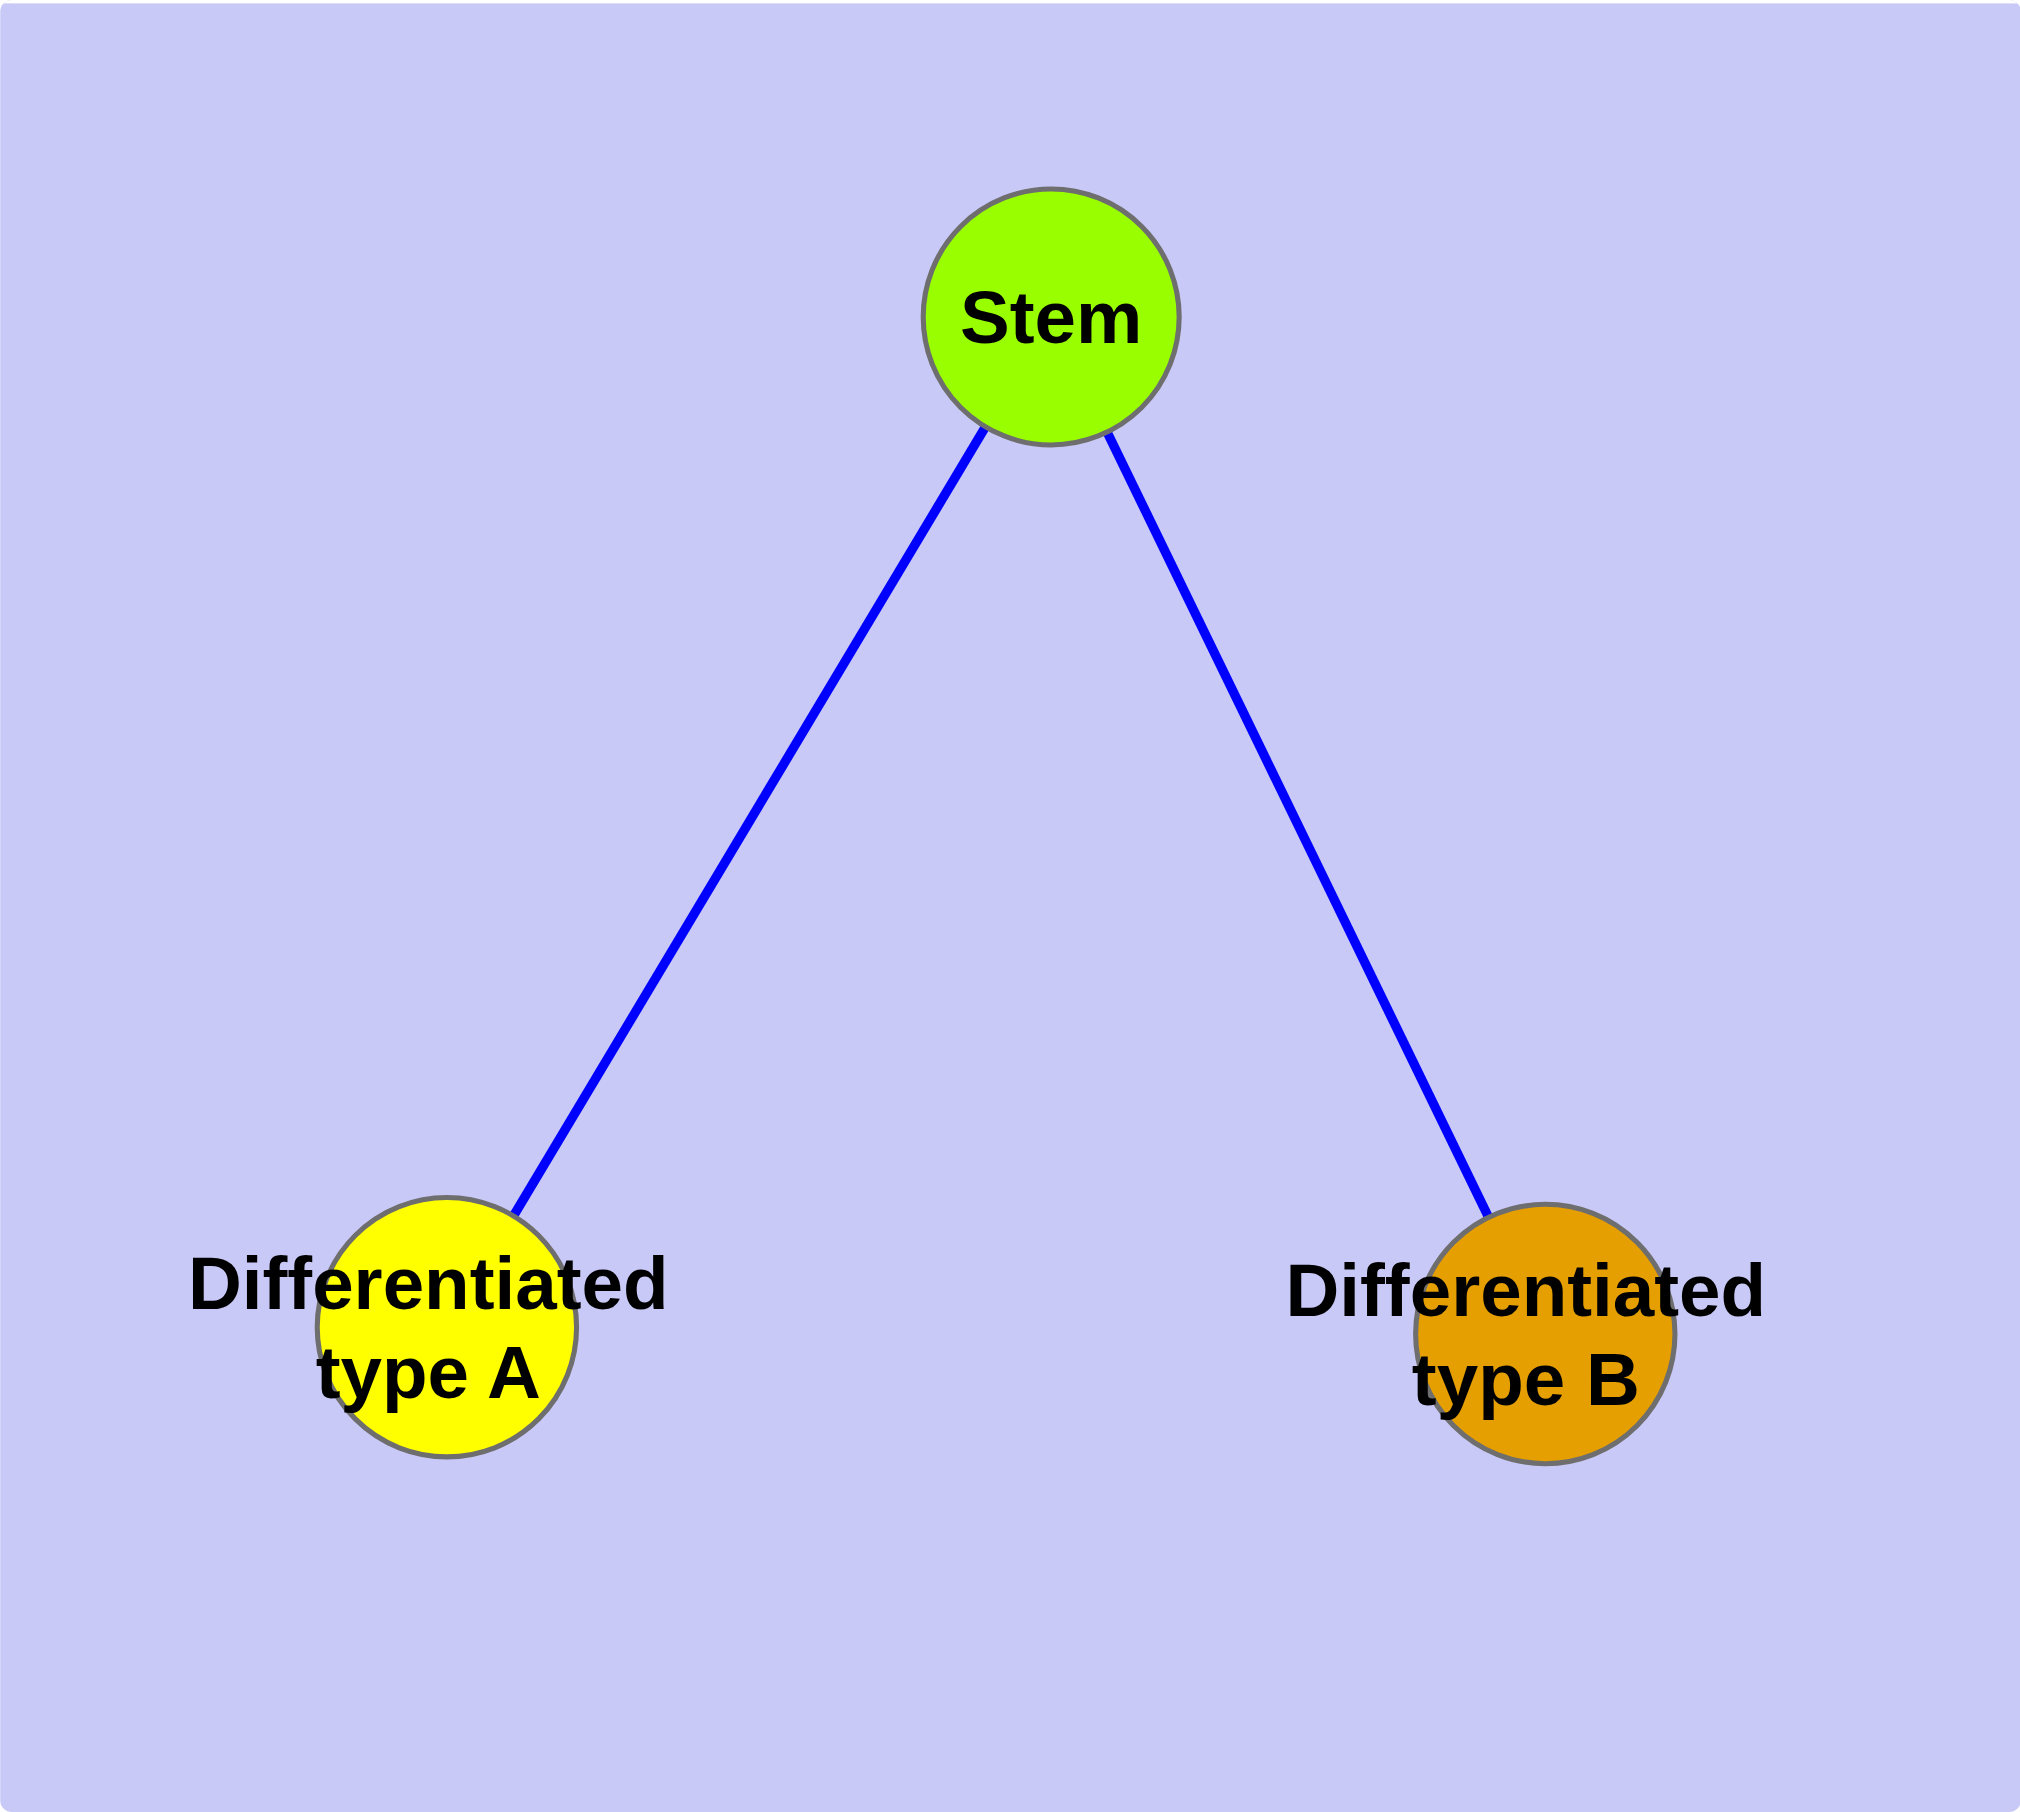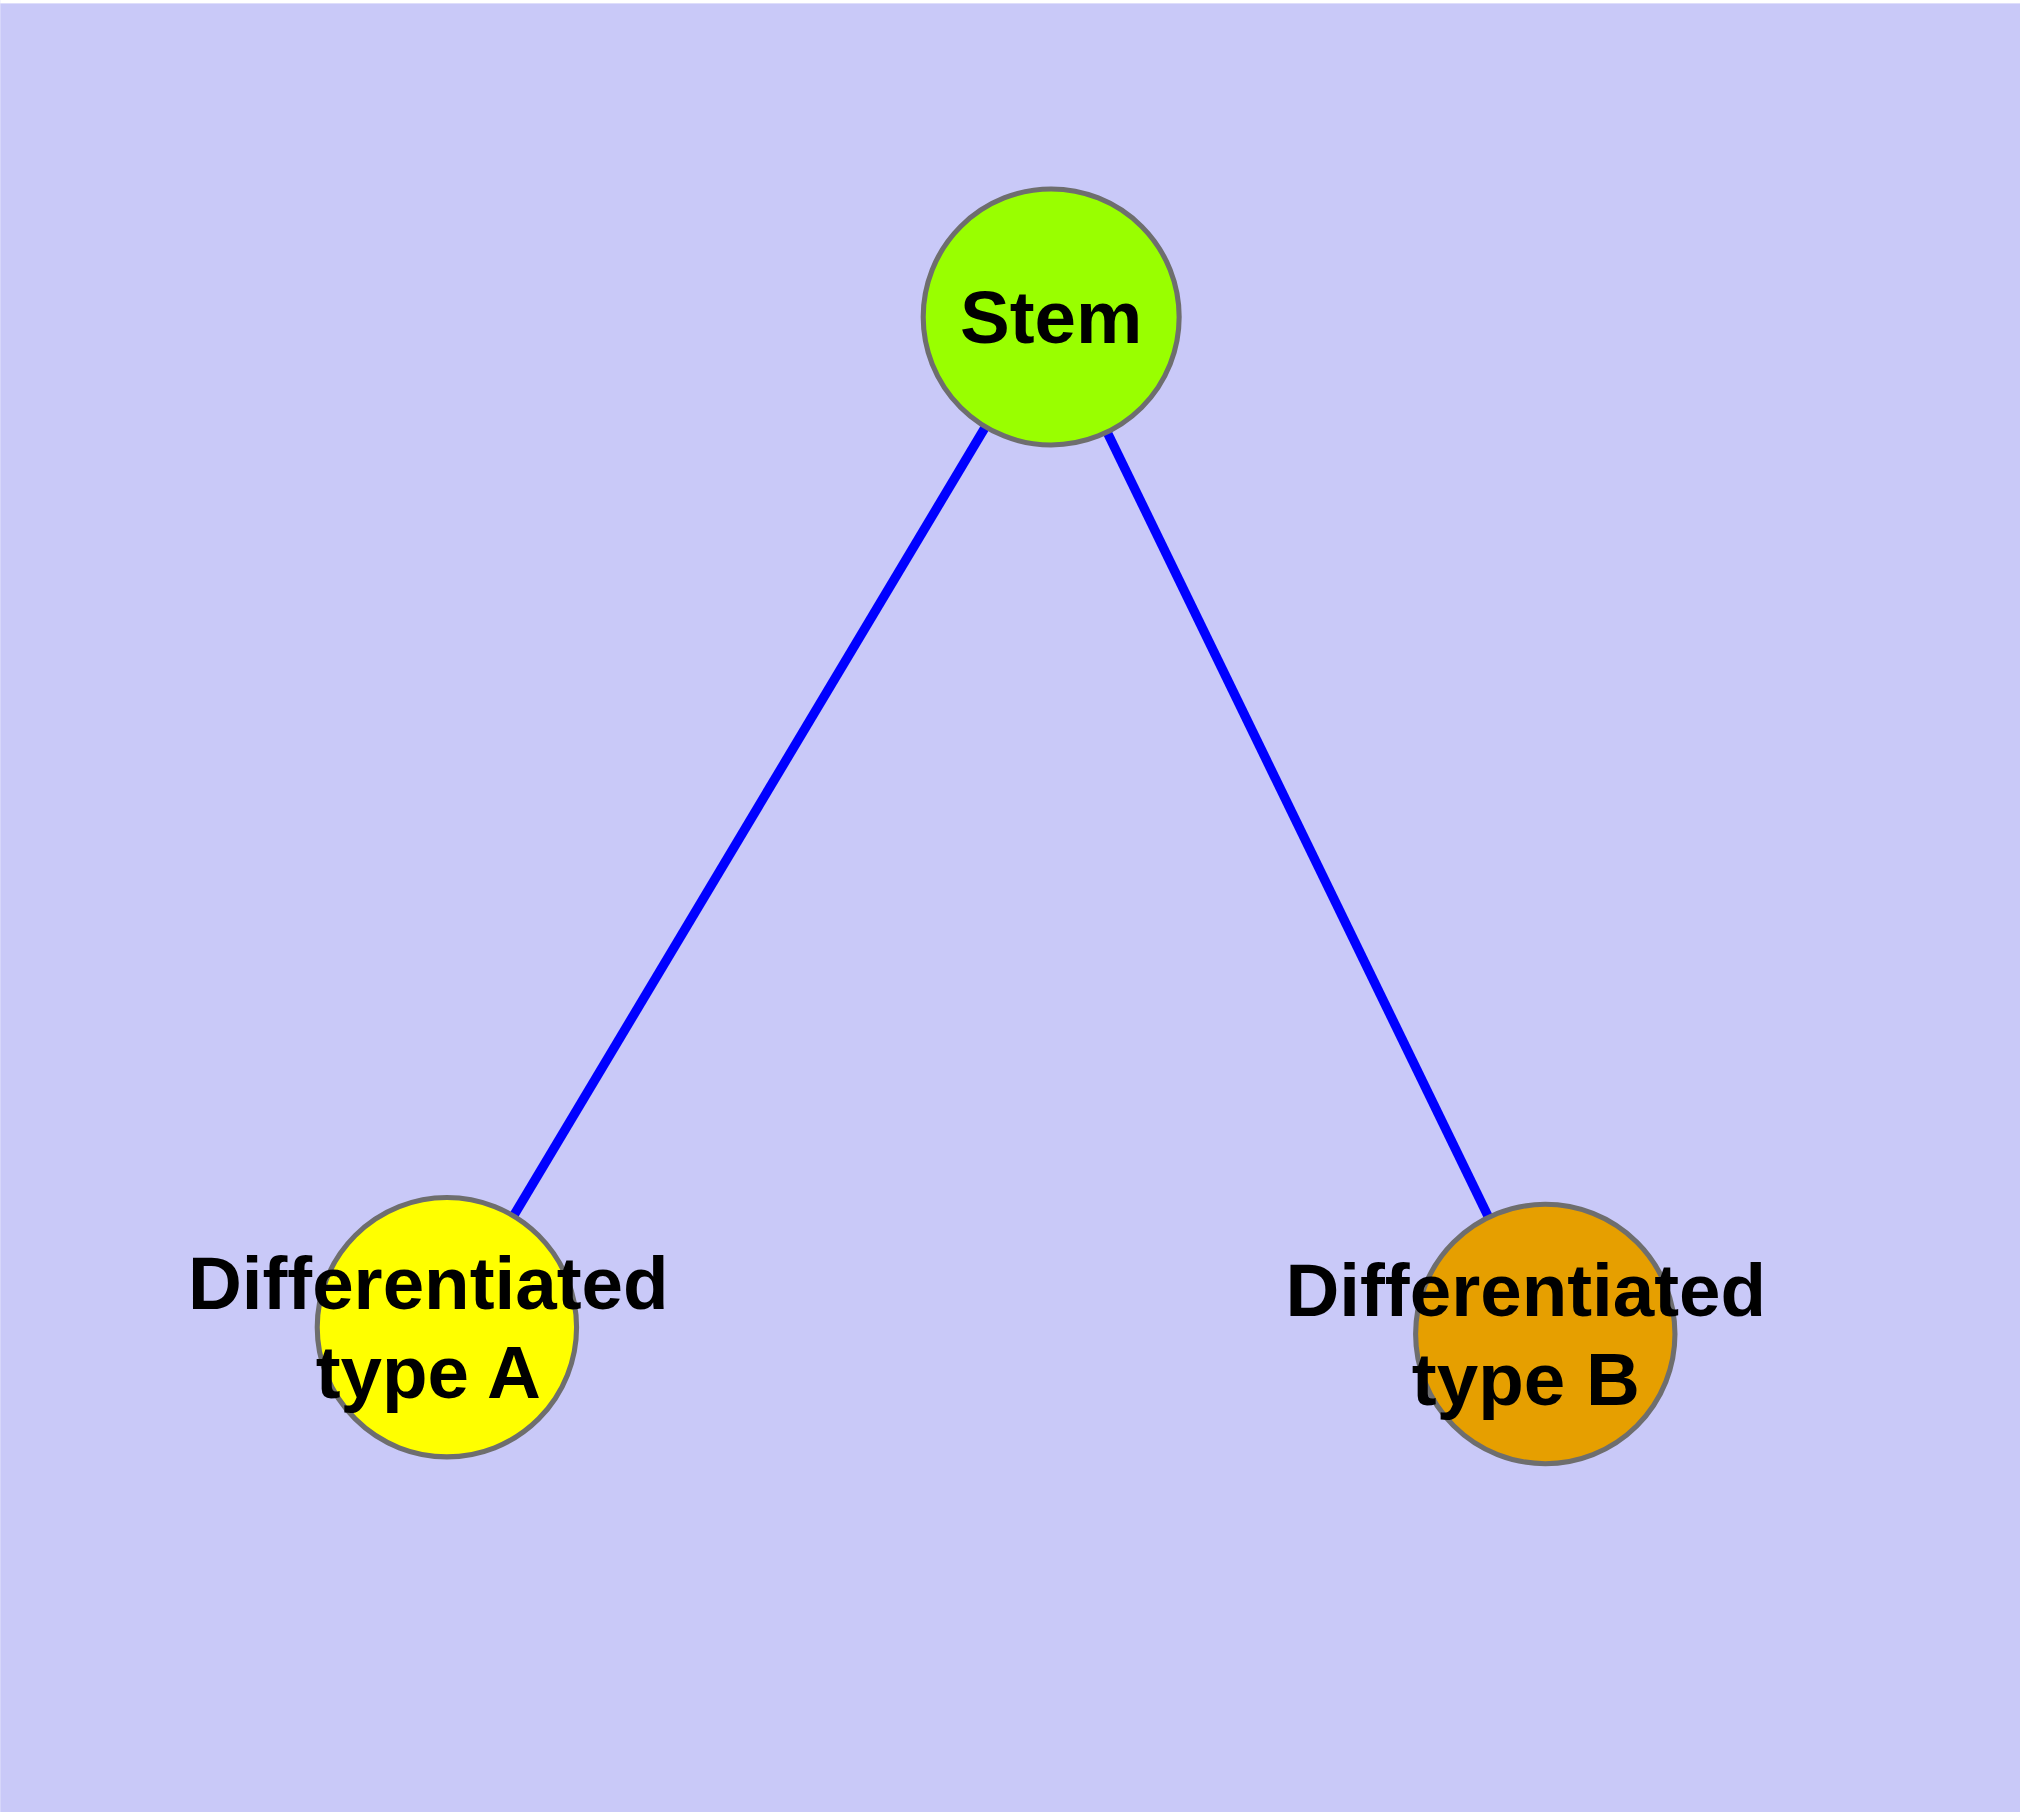--- a/index.html
+++ b/index.html
@@ -5,20 +5,21 @@
   html, body {
     margin: 0;
     padding: 0;
     background: #ffffff;
   }
   .stage {
     position: relative;
     width: 2021px;
     height: 1812px;
     overflow: hidden;
+    border-radius: 12px;
   }
   .stage svg {
     display: block;
     width: 100%;
     height: 100%;
   }
   svg text {
     font-family: "Liberation Sans", "DejaVu Sans", sans-serif;
     font-weight: bold;
   }

